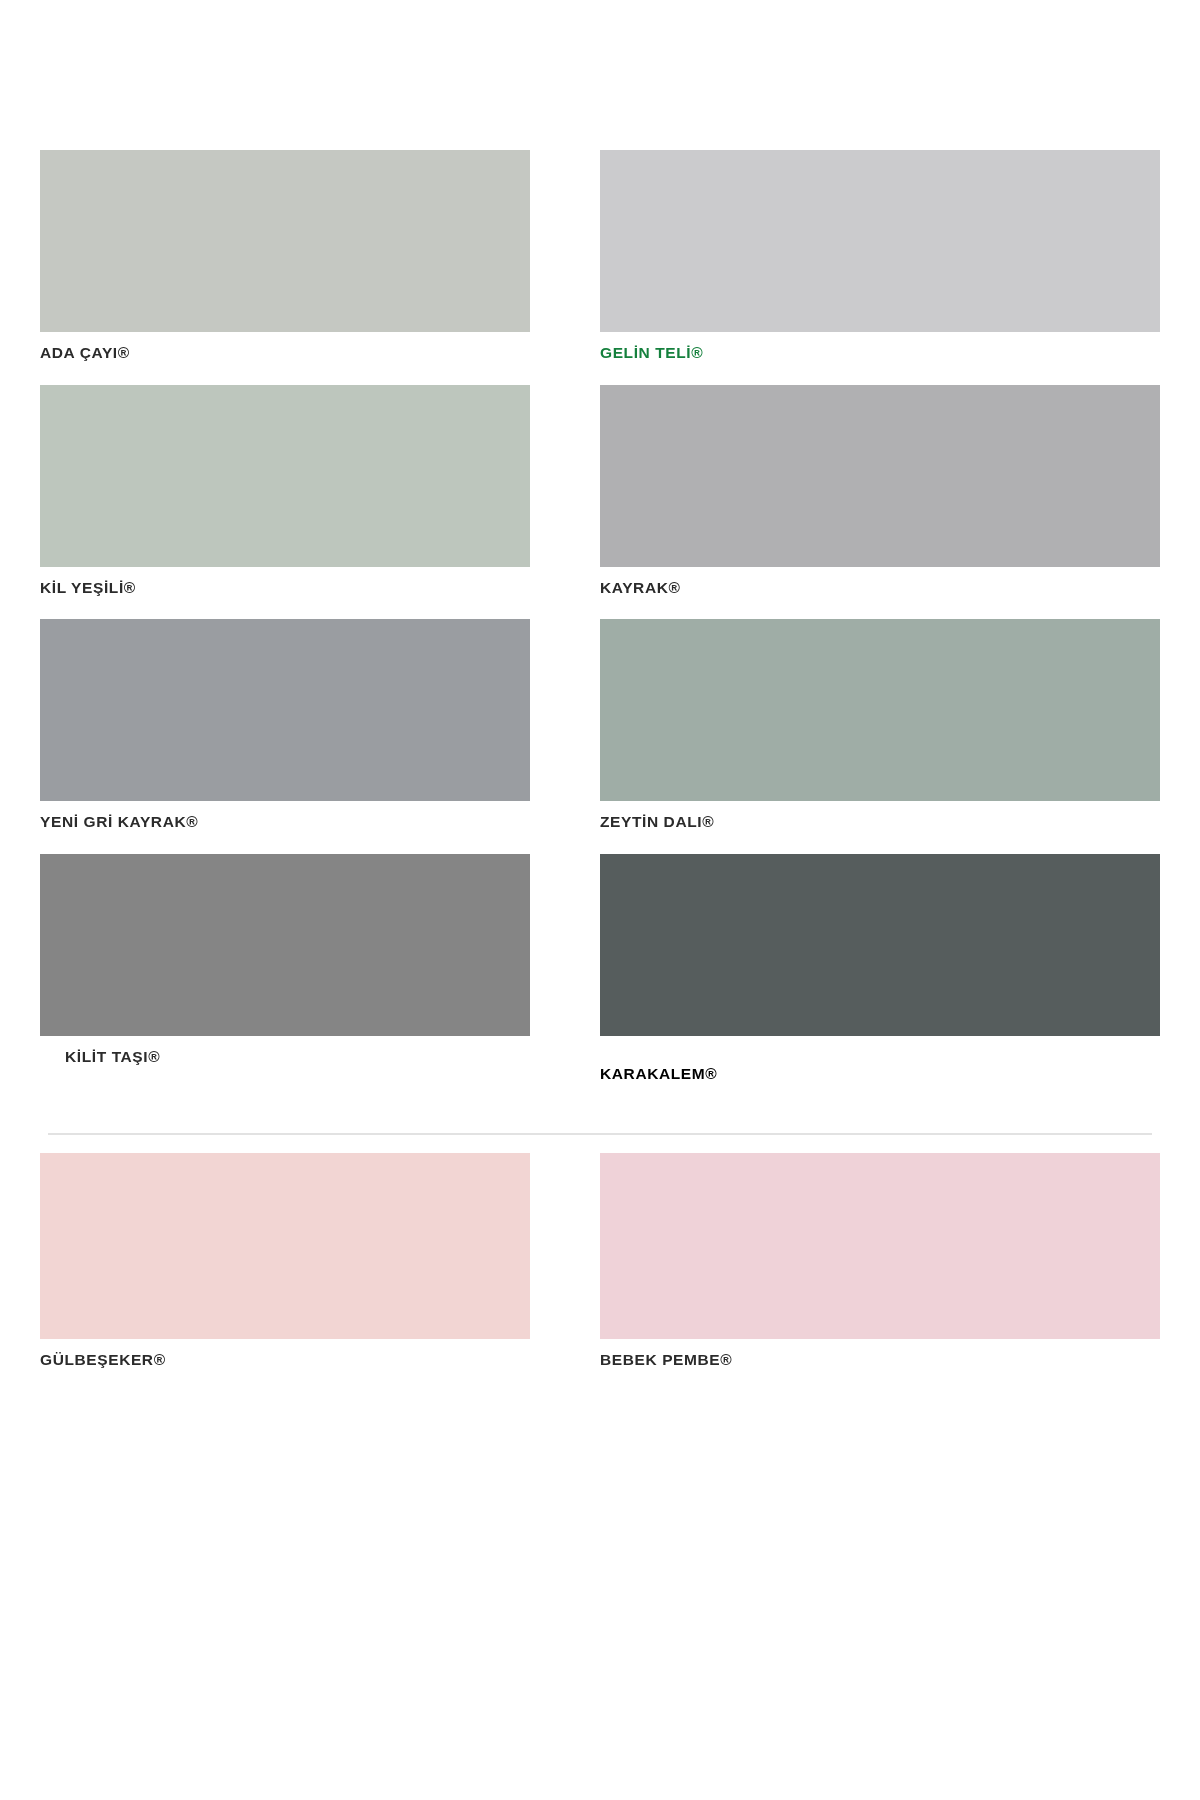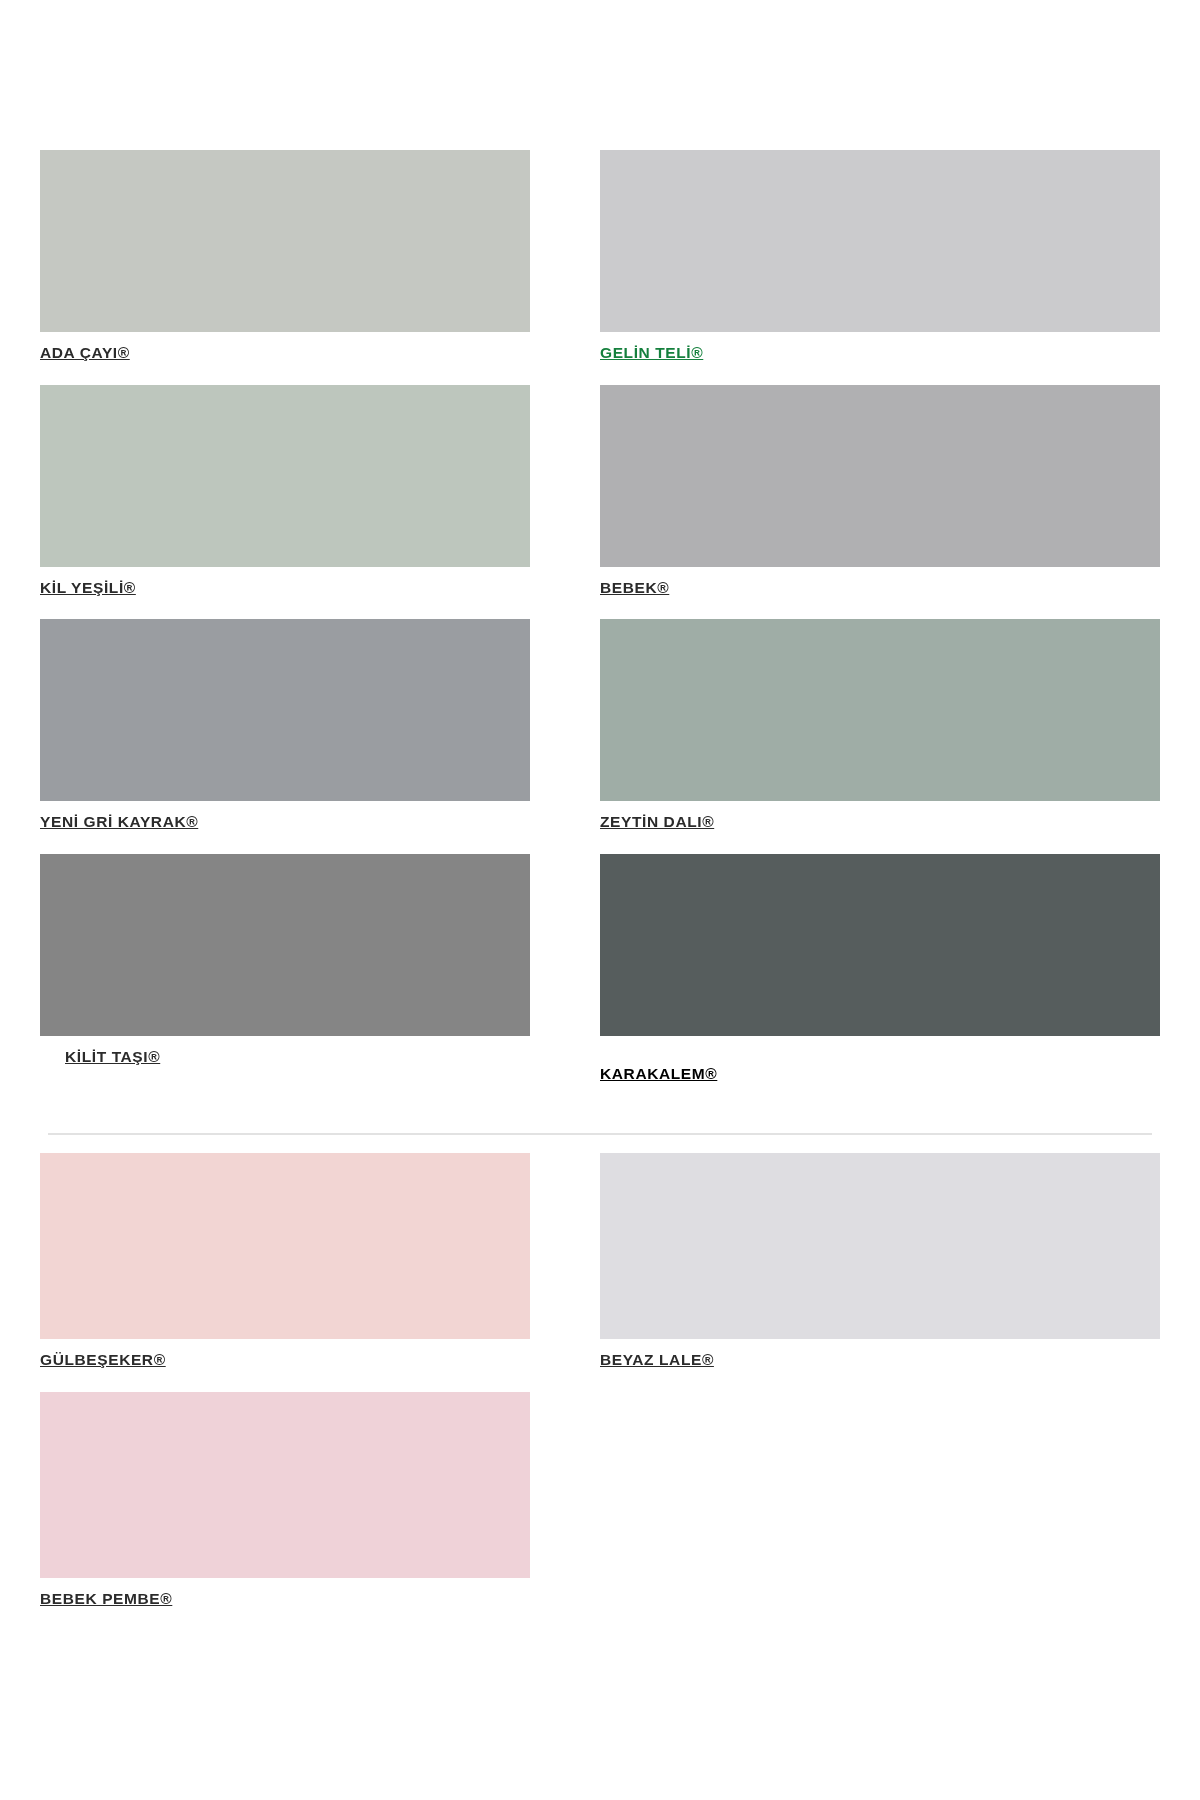--- a/index.html
+++ b/index.html
@@ -47,21 +47,20 @@
   .swatch-label {
     font-size: 15.5px;
     font-weight: bold;
     letter-spacing: 0.6px;
     color: #2b2b2b;
     margin-top: 13px;
     margin-bottom: 10px;
     line-height: 1;
     white-space: nowrap;
     font-family: "Liberation Sans", sans-serif;
-    text-decoration: underline;
   }
   .divider {
     height: 2px;
     background: #e2e2e2;
     margin: 28px 8px 0 8px;
     width: calc(100% - 16px);
   }
   .col-right .swatch-chip {
     width: 100%;
   }
@@ -81,21 +80,21 @@
       <div class="swatch-chip" style="background-color: rgb(203, 203, 205);"></div>
       <div class="swatch-label" style="color: #15803d;">GELİN TELİ®</div>
     </div>
 
     <div class="swatch-cell">
       <div class="swatch-chip" style="background-color: rgb(189, 198, 189);"></div>
       <div class="swatch-label" style="color: rgb(43, 43, 43);">KİL YEŞİLİ®</div>
     </div>
     <div class="swatch-cell col-right">
       <div class="swatch-chip" style="background-color: rgb(176, 176, 178);"></div>
-      <div class="swatch-label" style="color: rgb(43, 43, 43);">BEBEK®</div>
+      <div class="swatch-label" style="color: rgb(43, 43, 43);">KAYRAK®</div>
     </div>
 
     <div class="swatch-cell col-right">
       <div class="swatch-chip" style="background-color: rgb(154, 157, 161);"></div>
       <div class="swatch-label" style="color: rgb(43, 43, 43);">YENİ GRİ KAYRAK®</div>
     </div>
     <div class="swatch-cell">
       <div class="swatch-chip" style="background-color: rgb(159, 173, 166);"></div>
       <div class="swatch-label" style="color: rgb(43, 43, 43);">ZEYTİN DALI®</div>
     </div>
@@ -112,24 +111,20 @@
   </div>
 
   <div class="divider" style="background: rgb(226, 226, 226);"></div>
 
   <div class="section section-bottom">
 
     <div class="swatch-cell">
       <div class="swatch-chip tall" style="background-color: rgb(242, 213, 211);"></div>
       <div class="swatch-label" style="color: rgb(43, 43, 43);">GÜLBEŞEKER®</div>
     </div>
-    <div class="swatch-cell col-right">
-      <div class="swatch-chip tall" style="background-color: rgb(222, 221, 225);"></div>
-      <div class="swatch-label" style="color: rgb(43, 43, 43);">BEYAZ LALE®</div>
-    </div>
 
     <div class="swatch-cell">
       <div class="swatch-chip tall" style="background-color: rgb(239, 210, 216);"></div>
       <div class="swatch-label" style="color: rgb(43, 43, 43);">BEBEK PEMBE®</div>
     </div>
 
   </div>
 
 </div>
 

